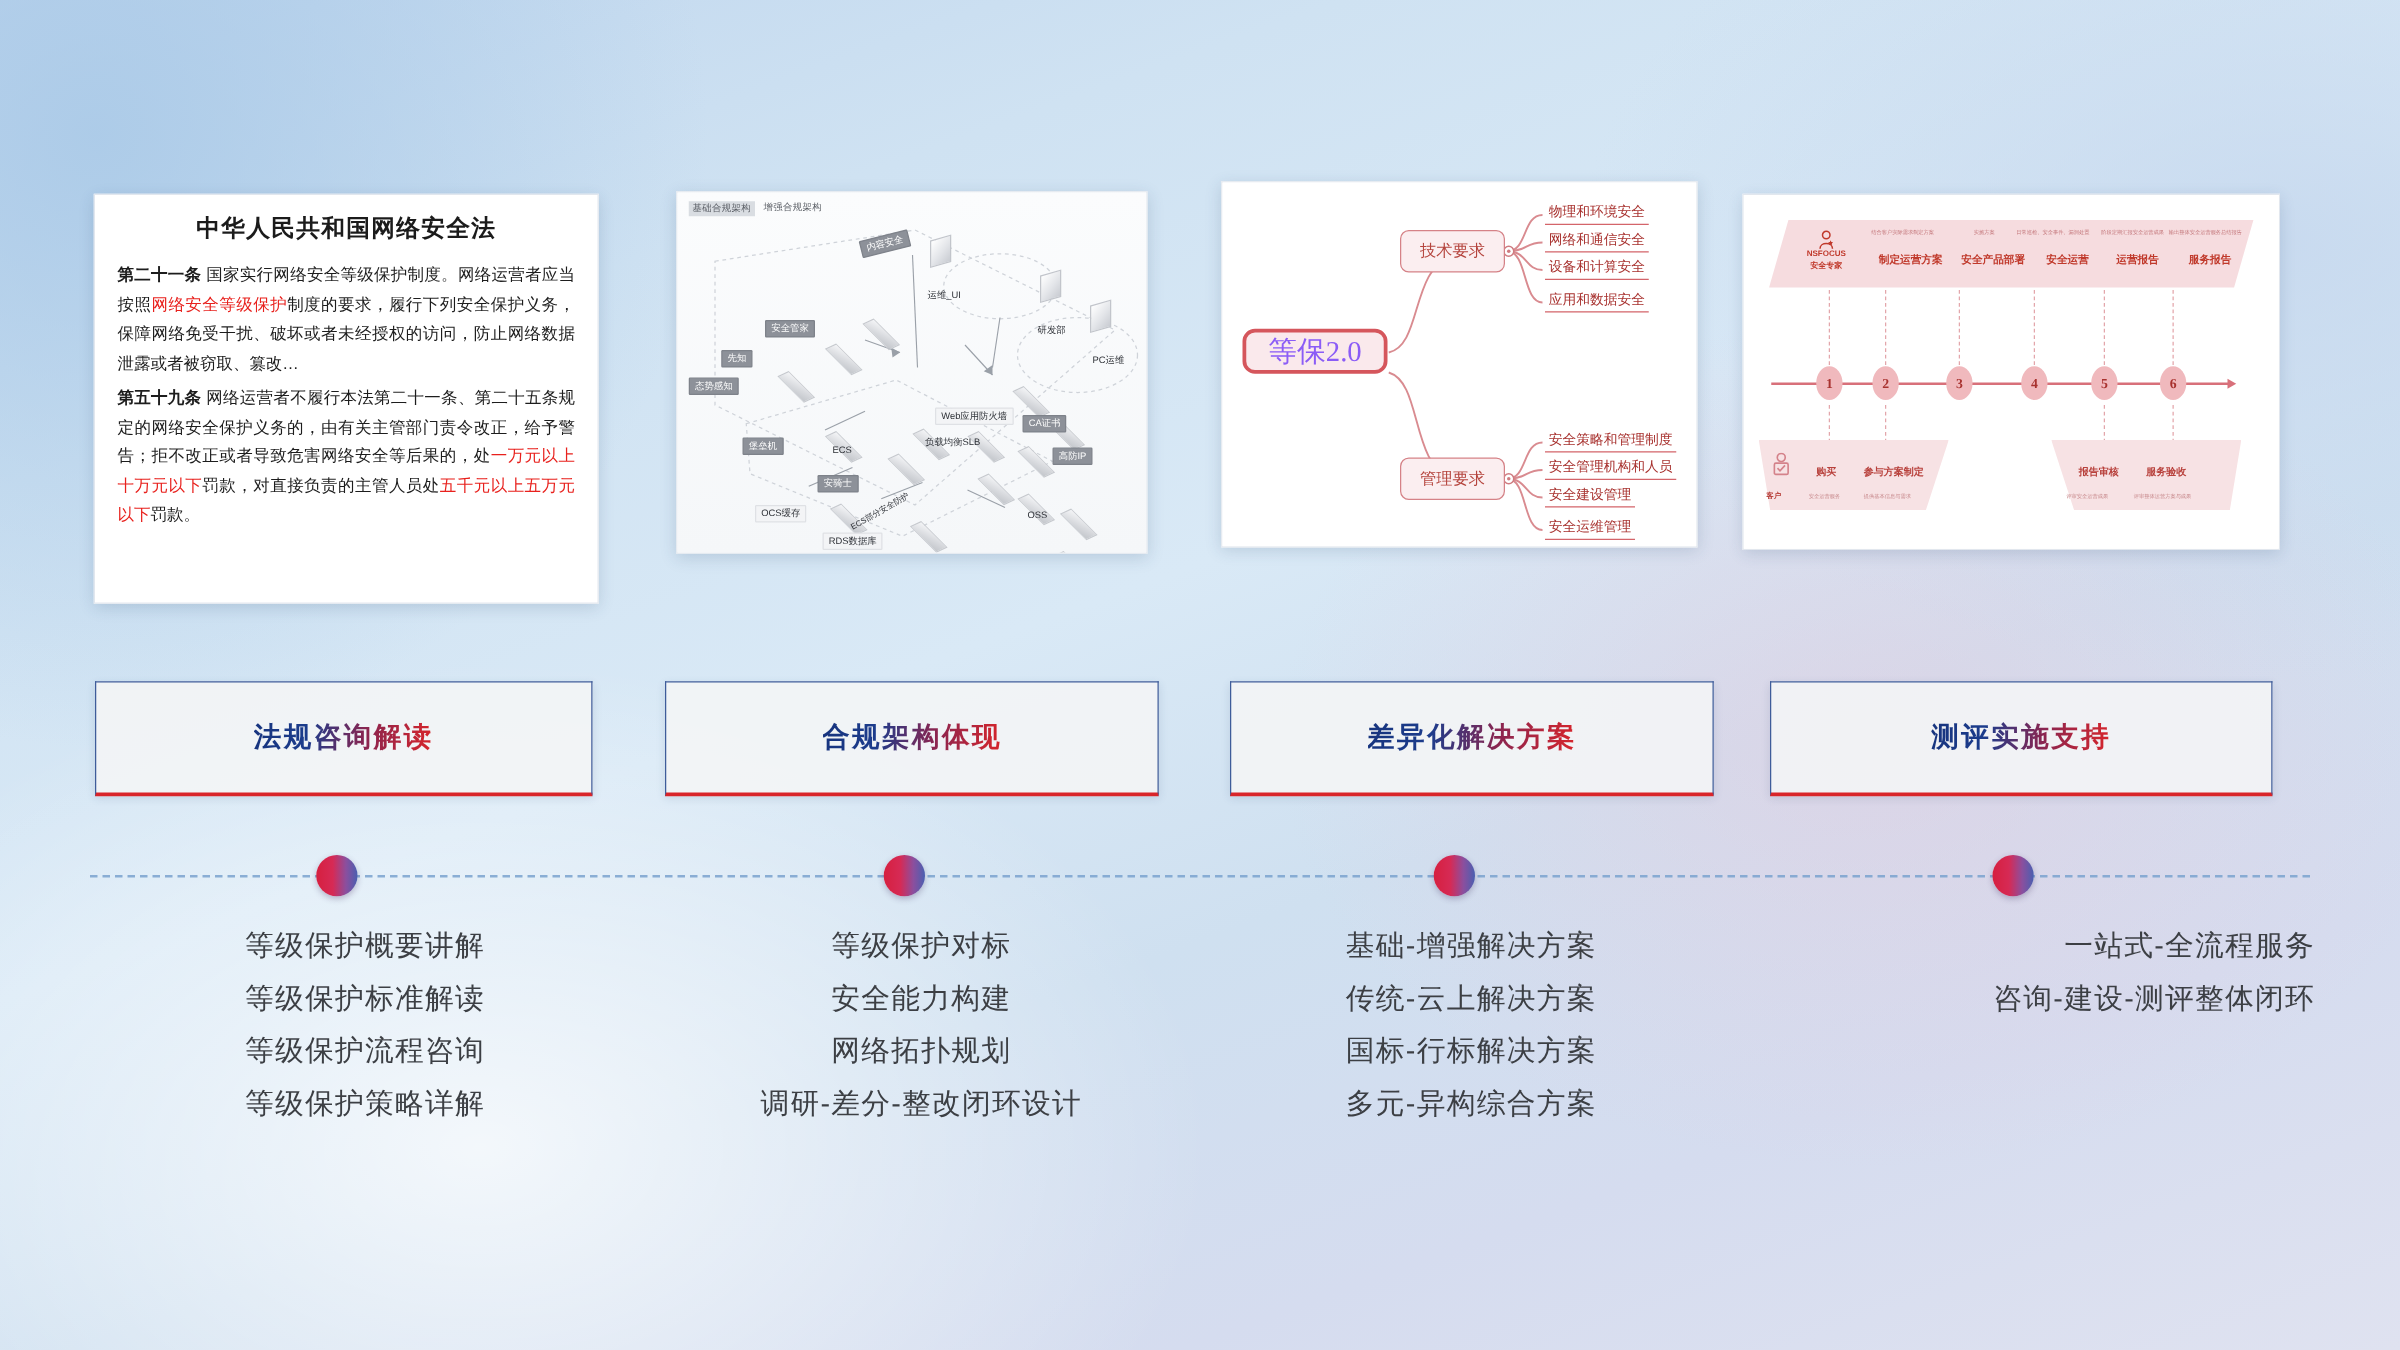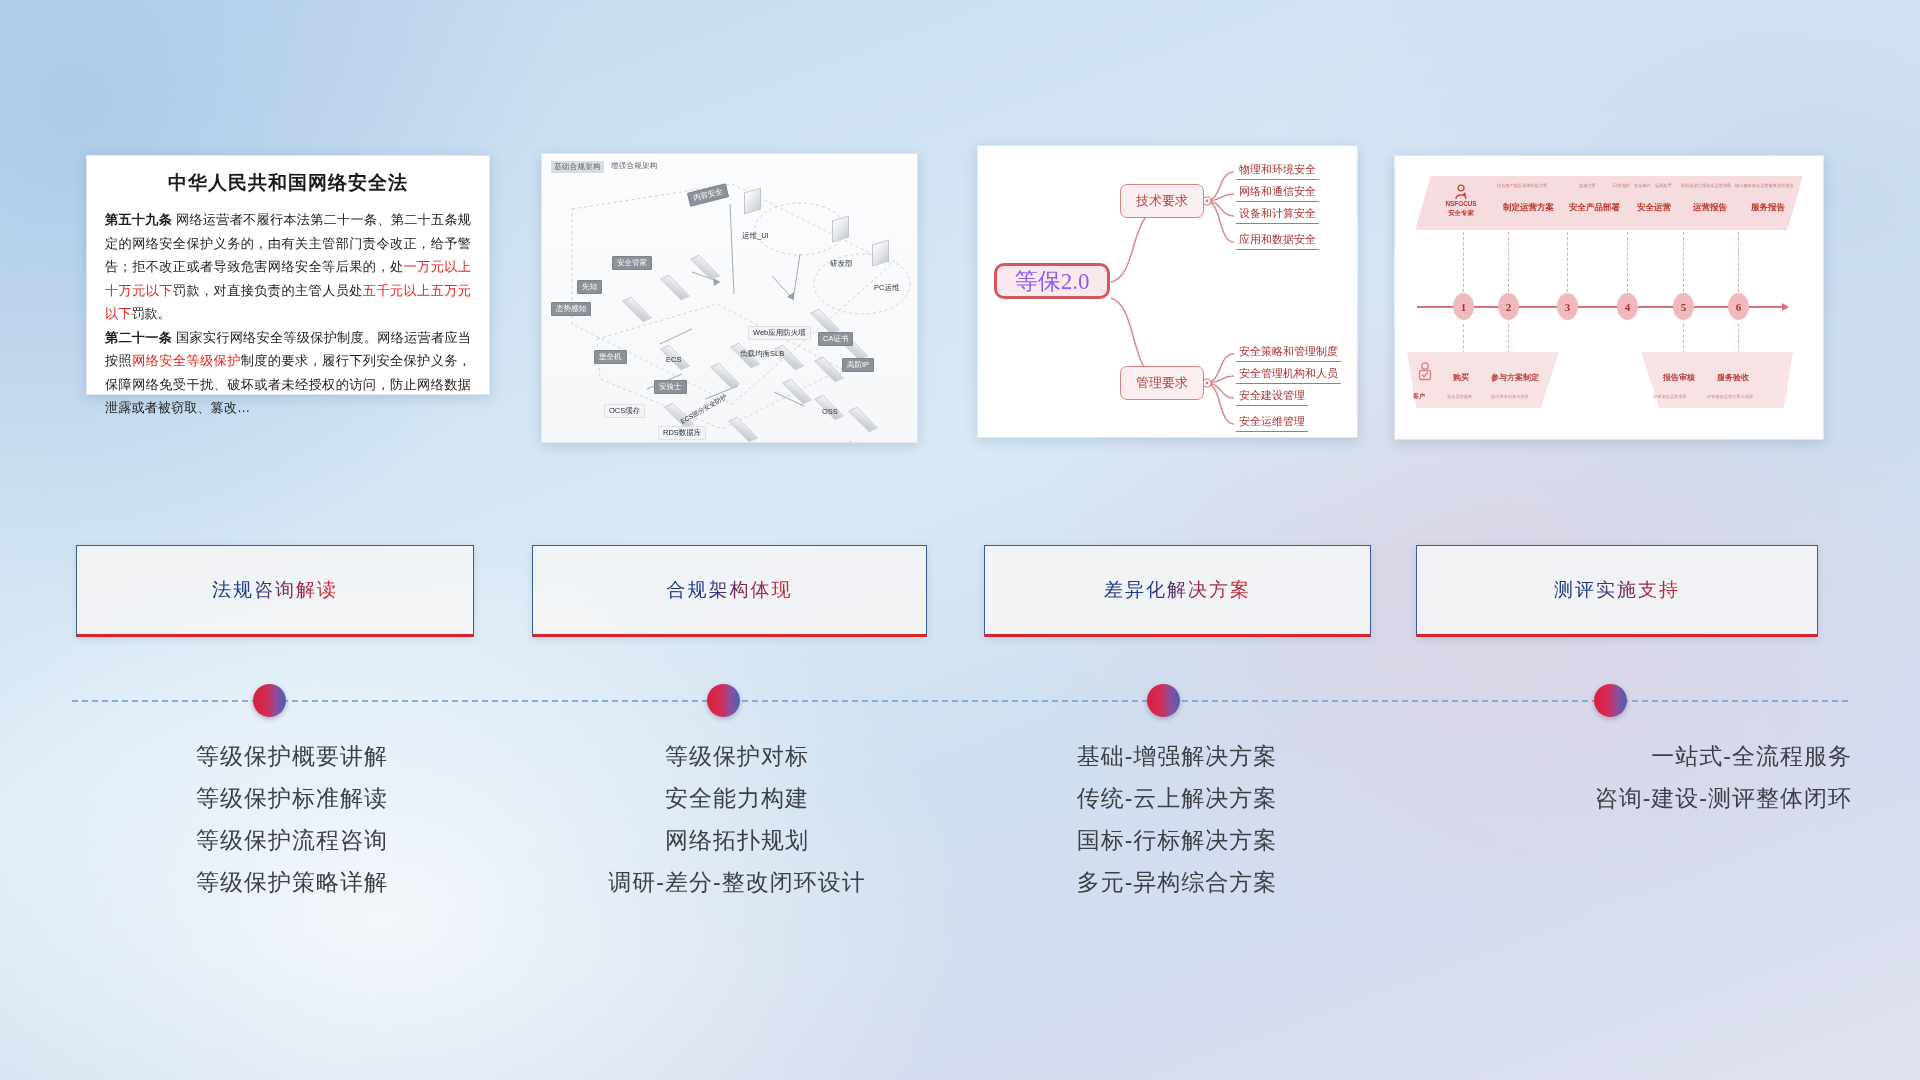--- a/index.html
+++ b/index.html
@@ -17,21 +17,21 @@
   }
 
   
   .cards { position: absolute; left: 0; top: 0; width: 1920px; height: 460px; }
   .card {
     position: absolute;
     background: #ffffff;
     border: 1px solid #e2e7ee;
     box-shadow: 0 3px 12px rgba(40,70,110,0.18);
   }
-  .card-1 { left: 86px;  top: 155px; width: 404px; height: 240px; }
+  .card-1 { left: 75px;  top: 155px; width: 404px; height: 328px; }
   .card-2 { left: 541px; top: 153px; width: 377px; height: 290px; }
   .card-3 { left: 977px; top: 145px; width: 381px; height: 293px; }
   .card-4 { left: 1394px;top: 155px; width: 430px; height: 285px; }
 
   
   .law { padding: 14px 18px 10px 18px; }
   .law-title {
     text-align: center; font-size: 19px; font-weight: bold; color: #1b1b1b;
     letter-spacing: 1px; margin-bottom: 12px;
   }
@@ -126,21 +126,21 @@
   .heads { position: absolute; left: 0; top: 545px; width: 1920px; height: 110px; }
   .head-box {
     position: absolute; top: 0; height: 92px;
     background: rgba(243,244,245,0.92);
     border: 1px solid #3f5c9a;
     border-bottom: 3px solid #d9252a;
     box-shadow: 0 2px 7px rgba(40,70,110,0.14);
     display: flex; align-items: center; justify-content: center;
   }
   .head-box .ht {
-    font-size: 19px; font-weight: 400; letter-spacing: 2px;
+    font-size: 22px; font-weight: 700; letter-spacing: 2px;
     background-image: linear-gradient(95deg, #17347e 0%, #1c3c8c 30%, #8a2550 62%, #d9252a 100%);
     -webkit-background-clip: text; background-clip: text; color: transparent;
     -webkit-text-fill-color: transparent;
   }
   .hb-1 { left: 76px;   width: 398px; }
   .hb-2 { left: 532px;  width: 395px; }
   .hb-3 { left: 984px;  width: 387px; text-align: center; }
   .hb-4 { left: 1416px; width: 402px; }
 
   
@@ -172,27 +172,27 @@
   .c-4 { left: 1400px; width: 440px; text-align: right; }
 </style>
 </head>
 <body>
 
 <div class="cards">
 
   <div class="card card-1">
     <div class="law">
       <div class="law-title">中华人民共和国网络安全法</div>
+      <p class="law-p">
+        <b>第二十一条</b>
+        <span>国家实行网络安全等级保护制度。网络运营者应当按照</span><span class="hl">网络安全等级保护</span><span>制度的要求，履行下列安全保护义务，保障网络免受干扰、破坏或者未经授权的访问，防止网络数据泄露或者被窃取、篡改…</span>
+      </p>
       <p class="law-p" style="margin-top:4px">
         <b>第五十九条</b>
         <span>网络运营者不履行本法第二十一条、第二十五条规定的网络安全保护义务的，由有关主管部门责令改正，给予警告；拒不改正或者导致危害网络安全等后果的，处</span><span class="hl">一万元以上十万元以下</span><span>罚款，对直接负责的主管人员处</span><span class="hl">五千元以上五万元以下</span><span>罚款。</span>
-      </p>
-      <p class="law-p">
-        <b>第二十一条</b>
-        <span>国家实行网络安全等级保护制度。网络运营者应当按照</span><span class="hl">网络安全等级保护</span><span>制度的要求，履行下列安全保护义务，保障网络免受干扰、破坏或者未经授权的访问，防止网络数据泄露或者被窃取、篡改…</span>
       </p>
     </div>
   </div>
 
   <div class="card card-2">
     <div class="arch">
       <div class="arch-tabs">
         <span class="on">基础合规架构</span>
         <span>增强合规架构</span>
       </div>

